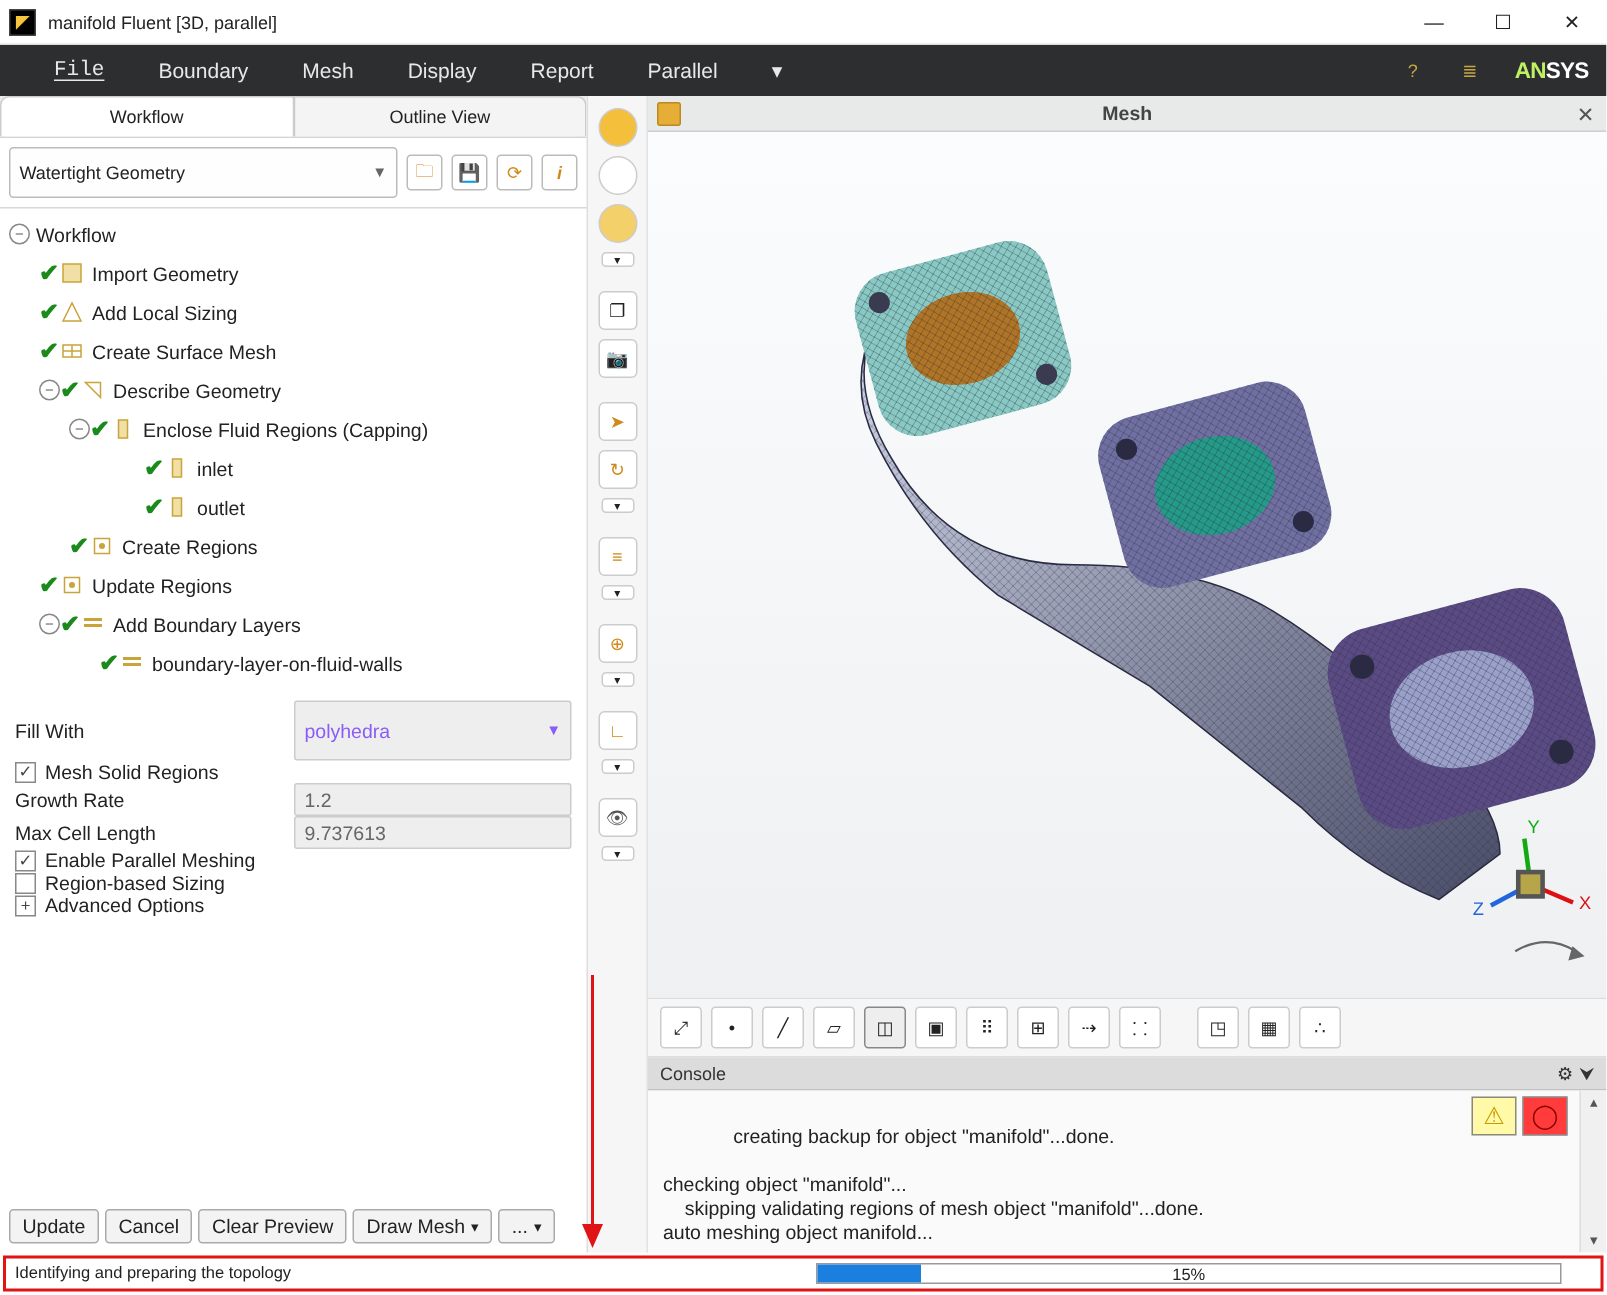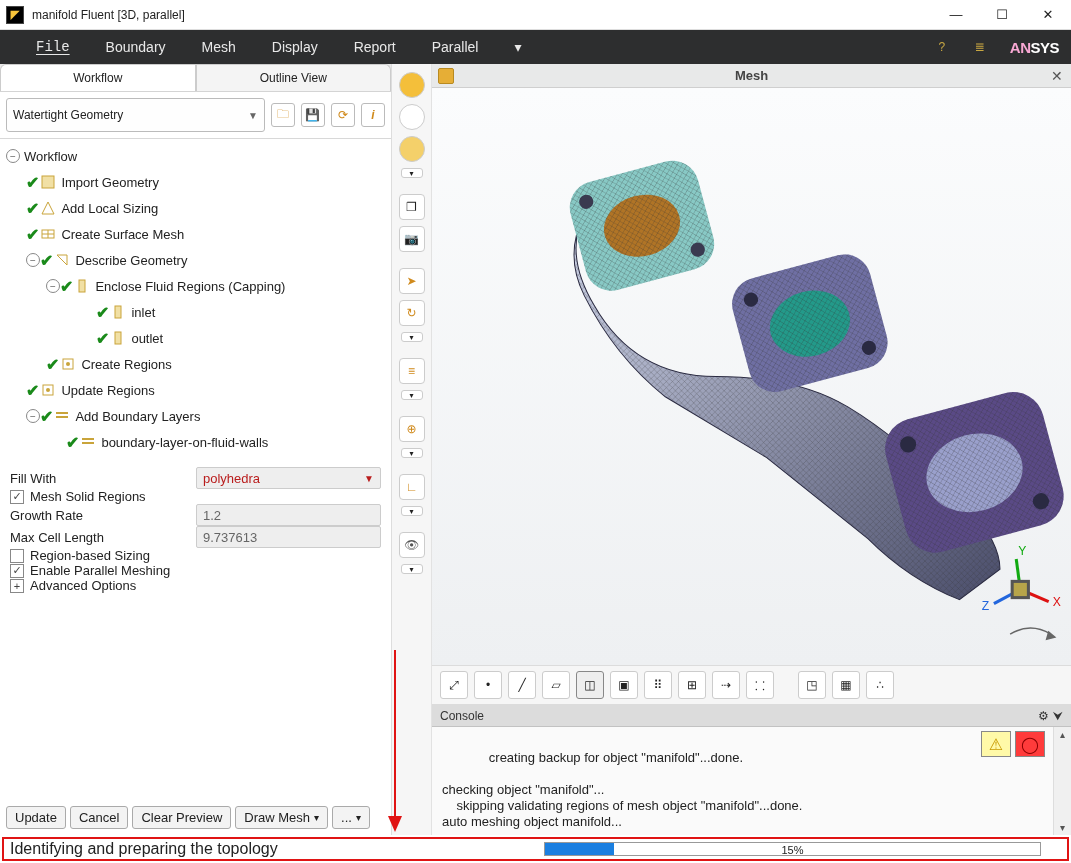--- a/index.html
+++ b/index.html
@@ -15,21 +15,21 @@
 
   
   .menubar { height: 34px; background: #2d2e2f; color: #e8e8e8; display: flex; align-items: center; padding-left: 18px; }
   .menubar .menuitem { padding: 0 18px; font-size: 14px; cursor: pointer; }
   .menubar .menuitem:first-child { text-decoration: underline; text-underline-offset:3px;font-family:Liberation Mono, monospace; }
   .menubar .spacer { flex: 1; }
   .menubar .search { display:flex; align-items:center; background:#1c1c1c; border-radius:3px; width:200px; height:24px; padding:0 8px; color:#aaa; }
   .menubar .search svg { width:14px; height:14px; margin-right:6px; fill:#eee; }
   .menubar .ricon { width:24px; height:24px; margin-left:14px; display:flex;align-items:center;justify-content:center; }
   .menubar .ansys { margin-left:18px; margin-right:12px; font-weight:600; font-size:15px; letter-spacing:-0.5px; color:#fff; }
-  .menubar .ansys .an { color:#f9a8d4; }
+  .menubar .ansys .an { color:#bef264; }
 
   
   .mainrow { display:flex; height: calc(100% - 30px - 34px - 28px); }
 
   
   .leftpanel { width: 392px; display:flex; flex-direction:column; border-right:1px solid #ddd; }
   .lp-tabs { display:flex; height:28px; border-bottom:1px solid #d4d4d4; background:#eaeaea; }
   .lp-tab { flex:1; display:flex; align-items:center; justify-content:center; font-size:12px; border:1px solid #ccc; border-bottom:none; background:#f4f4f4; }
   .lp-tab.active { background:#fff; }
   .lp-tab:first-child { border-top-left-radius:6px; }
@@ -50,21 +50,21 @@
   .d2 { padding-left:46px; }
   .d3 { padding-left:66px; }
   .d4 { padding-left:96px; }
 
   
   .props-title { border-top:1px solid #ccc; border-bottom:1px solid #ccc; background:#f0f0f0; padding:4px 6px; font-weight:bold; font-size:13px; }
   .props { padding:8px 10px; display:flex; flex-direction:column; font-size:13px; }
   .prow { display:flex; align-items:center; gap:6px; }
   .prow .plabel { width:180px; }
   .prow .pval { flex:1; border:1px solid #ccc; background:#eee; height:22px; padding:0 6px; display:flex; align-items:center; color:#666; border-radius:2px; }
-  .prow .pselect { flex:1; border:1px solid #ccc; background:#eee; height:22px; padding:0 6px; display:flex; align-items:center; justify-content:space-between; color:#b91c1c; border-radius:2px; }
+  .prow .pselect { flex:1; border:1px solid #ccc; background:#eee; height:40px; padding:0 6px; display:flex; align-items:center; justify-content:space-between; color:#8b5cf6; border-radius:2px; }
   .chk { width:14px; height:14px; border:1px solid #888; display:inline-flex;align-items:center;justify-content:center; font-size:11px; color:#444; background:#fff; }
   .chk.on::after { content:"✓"; }
   .chk.empty {}
   .expand { width:14px; height:14px; border:1px solid #888; display:inline-flex;align-items:center;justify-content:center; font-size:11px; color:#444; background:#fff; }
 
   .lp-buttons { margin-top:auto; padding:6px; display:flex; gap:4px; }
   .lp-buttons .b { border:1px solid #aaa; padding:3px 8px; border-radius:3px; background:#f3f3f3; font-size:13px; display:flex;align-items:center; gap:4px;}
   .lp-buttons .b.menu::after { content:"▾"; font-size:10px; }
 
   
@@ -93,21 +93,21 @@
   .console { height:108px; background:#fafafa; font-family: "Courier New", monospace; font-size:13px; padding:8px 10px; color:#222; position:relative; white-space:pre; overflow:hidden;}
   .console .badges { position:absolute; right:26px; top:4px; display:flex; gap:4px; }
   .console .badge { width:30px;height:26px; border:1px solid #888; display:flex;align-items:center;justify-content:center; font-size:16px; }
   .console .badge.warn { background:#fff9a8; color:#c99a00; }
   .console .badge.err  { background:#ff3b3b; color:#8a0000; }
   .console-sb { position:absolute; right:0; top:0; bottom:0; width:18px; background:#f0f0f0; border-left:1px solid #ddd; display:flex;flex-direction:column;align-items:center;justify-content:space-between;padding:2px 0;}
   .console-sb span { font-size:10px;color:#555; }
 
   
   .statusbar { position:absolute; left:2px; right:2px; bottom:2px; height:24px; border:2px solid #e01414; display:flex; align-items:center; background:#fff; }
-  .statusbar .msg { padding-left:6px; font-size:16px; flex:0 0 540px; }
+  .statusbar .msg { padding-left:6px; font-size:11px; flex:0 0 540px; }
   .statusbar .pbar { flex:1; height:14px; border:1px solid #999; margin-right:26px; position:relative; background:#fff; }
   .statusbar .pbar .fill { position:absolute; left:0; top:0; bottom:0; width:14%; background:#1b7fe0; }
   .statusbar .pbar .pct { position:absolute; width:100%; text-align:center; font-size:11px; top:0; line-height:14px;}
 
   
   .red-arrow { position:absolute; left:380px; top:650px; pointer-events:none; }
 
   .ticon svg { width:16px;height:16px; }
 </style>
 </head>
@@ -286,26 +286,26 @@
       </div>
       <div class="prow">
         <span class="plabel">Growth Rate</span>
         <div class="pval">1.2</div>
       </div>
       <div class="prow">
         <span class="plabel">Max Cell Length</span>
         <div class="pval">9.737613</div>
       </div>
       <div class="prow">
+        <span class="chk on"></span>
+        <span>Enable Parallel Meshing</span>
+      </div>
+      <div class="prow">
         <span class="chk empty"></span>
         <span>Region-based Sizing</span>
-      </div>
-      <div class="prow">
-        <span class="chk on"></span>
-        <span>Enable Parallel Meshing</span>
       </div>
       <div class="prow">
         <span class="expand">+</span>
         <span>Advanced Options</span>
       </div>
     </div>
 
     <div class="lp-buttons">
       <div class="b">Update</div>
       <div class="b">Cancel</div>

